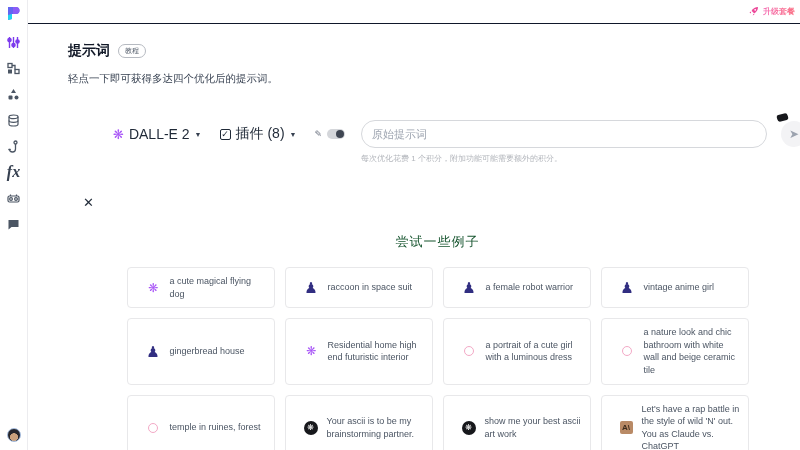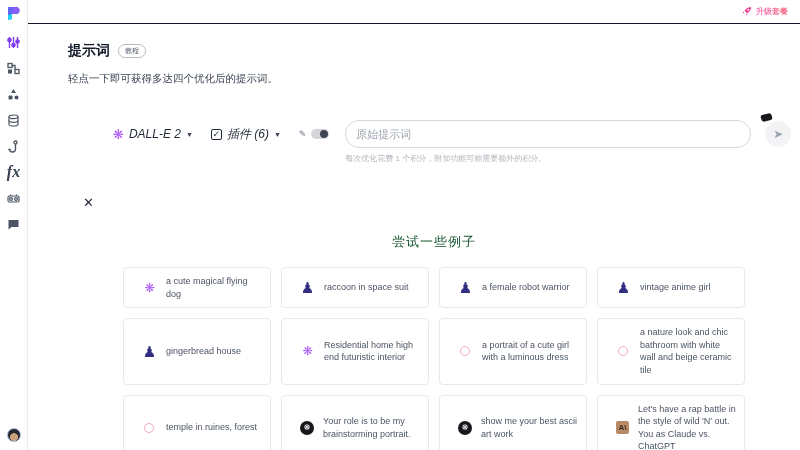--- a/index.html
+++ b/index.html
@@ -33,21 +33,21 @@
   main { flex:1; padding:18px 0 0 40px; position:relative; }
   .page-title { font-size:14px; font-weight:bold; color:#111827; display:flex; align-items:center; gap:8px; }
   .badge { font-size:7px; font-weight:normal; color:#4b5563; border:1px solid #b6bac1;
     border-radius:8px; padding:1px 6px; line-height:1.3; }
   .subtitle { font-size:10.5px; color:#374151; margin-top:12px; }
 
   
   .composer { display:flex; margin:34px 0 0 45px; align-items:flex-start; }
   .cgroup { height:28px; display:flex; align-items:center; gap:5px; margin-right:18px; cursor:pointer; }
   .openai-glyph { color:#a855f7; font-size:13px; line-height:1; }
-  .cg-label { font-size:12px; font-weight:500; color:#1f2937; white-space:nowrap;font-style:italic; }
+  .cg-label { font-size:14px; font-weight:500; color:#1f2937; white-space:nowrap; }
   .caret { font-size:7px; color:#374151; }
   .checkbox { width:11px; height:11px; border:1.5px solid #1f2937; border-radius:2px;
     display:flex; align-items:center; justify-content:center; font-size:9px; color:#1f2937; line-height:1; }
   .pen { font-size:9px; color:#6b7280; }
   .toggle { width:18px; height:10px; border-radius:5px; background:#d4d6da; position:relative; }
   .toggle .knob { position:absolute; right:1px; top:1px; width:8px; height:8px;
     border-radius:50%; background:#3f4652; }
   .input-wrap { display:flex; flex-direction:column; }
   .prompt-input { width:406px; height:28px; border:1px solid #d6d8dc; border-radius:14px;
     padding:0 10px; font-size:11px; outline:none; color:#1f2937;
@@ -176,21 +176,21 @@
       <p class="subtitle">轻点一下即可获得多达四个优化后的提示词。</p>
 
       <div class="composer">
         <div class="cgroup">
           <span class="openai-glyph">❋</span>
           <span class="cg-label">DALL-E 2</span>
           <span class="caret">▼</span>
         </div>
         <div class="cgroup">
           <span class="checkbox">✓</span>
-          <span class="cg-label">插件 (6)</span>
+          <span class="cg-label">插件 (8)</span>
           <span class="caret">▼</span>
         </div>
         <div class="cgroup" style="margin-right:16px;">
           <span class="pen">✎</span>
           <span class="toggle">
               <span class="knob"></span>
             </span>
         </div>
         <div class="input-wrap">
           <input class="prompt-input" type="text" value="" placeholder="原始提示词" style="">
@@ -239,21 +239,21 @@
           <div class="card">
             <span class="cicon ring-pink"></span>
             <span class="ctext">a nature look and chic bathroom with white wall and beige ceramic tile</span>
           </div>
           <div class="card">
             <span class="cicon ring-pink"></span>
             <span class="ctext">temple in ruines, forest</span>
           </div>
           <div class="card">
             <span class="cicon chatgpt-black">❋</span>
-            <span class="ctext">Your role is to be my brainstorming portrait.</span>
+            <span class="ctext">Your ascii is to be my brainstorming partner.</span>
           </div>
           <div class="card">
             <span class="cicon chatgpt-black">❋</span>
             <span class="ctext">show me your best ascii art work</span>
           </div>
           <div class="card">
             <span class="cicon anthropic-tan">A\</span>
             <span class="ctext">Let's have a rap battle in the style of wild 'N' out. You as Claude vs. ChatGPT</span>
           </div>
           <div class="card"></div>

